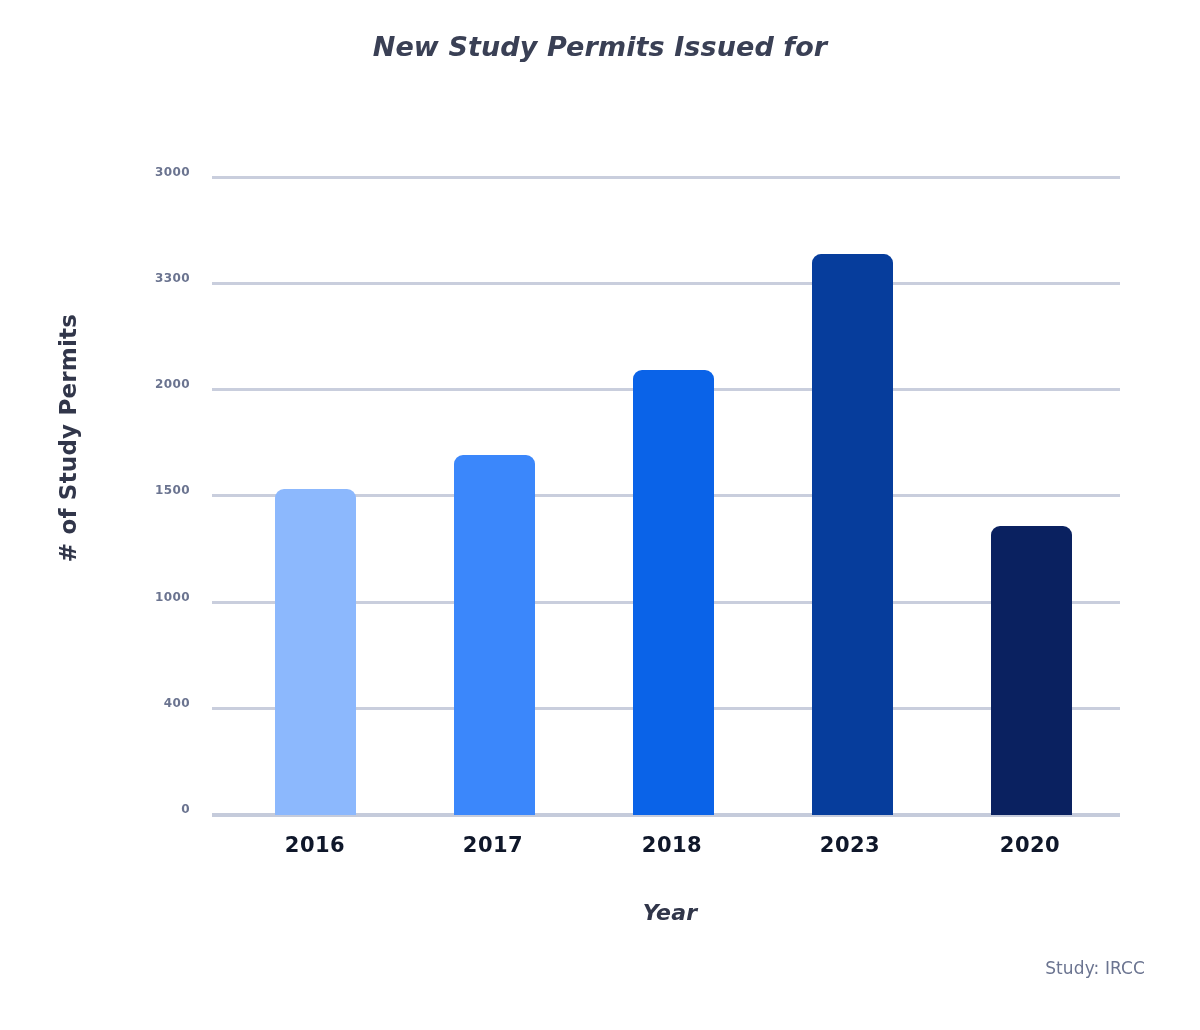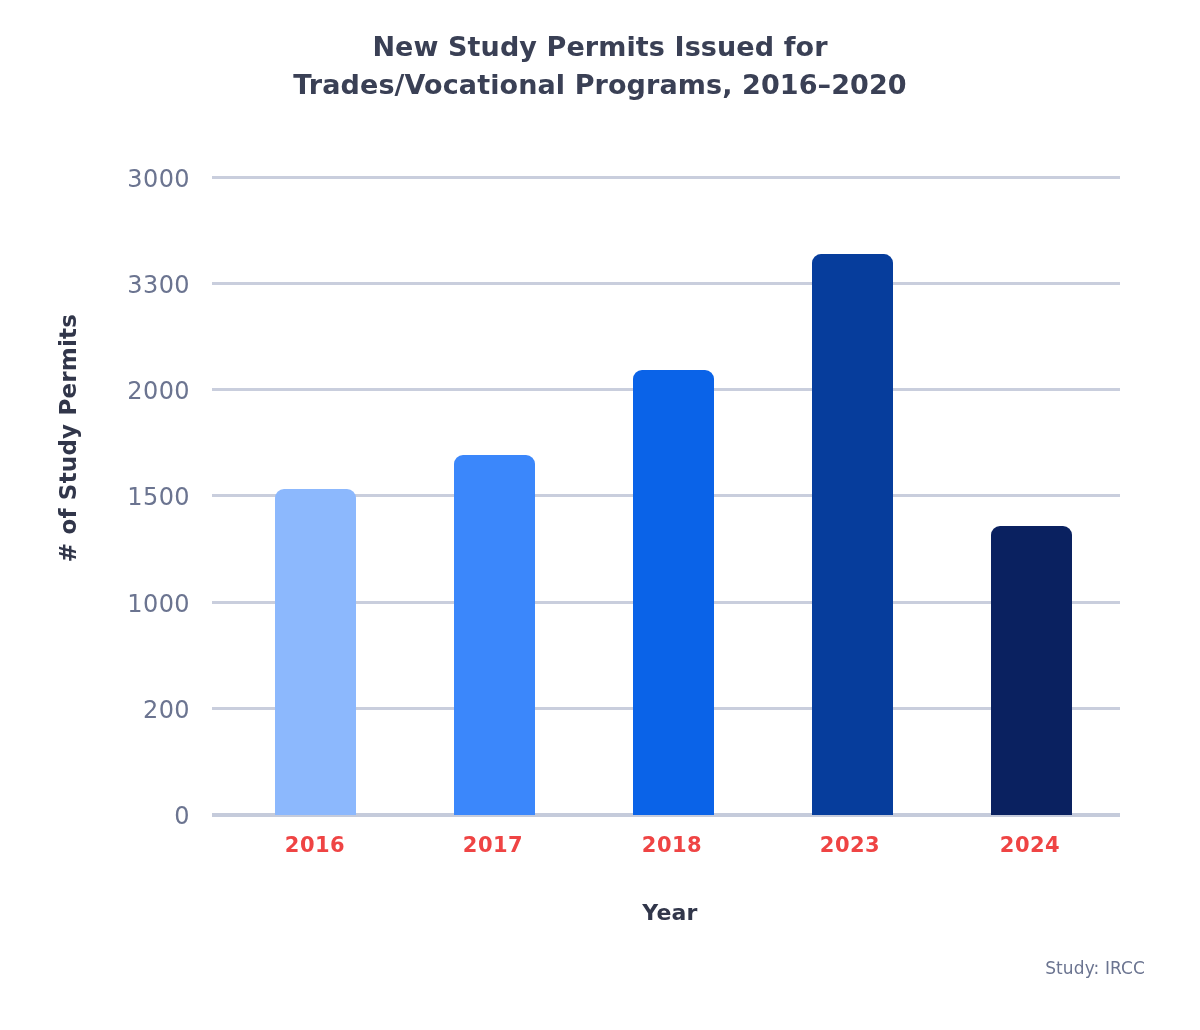--- a/index.html
+++ b/index.html
@@ -20,20 +20,21 @@
     position: absolute;
     left: 0;
     top: 28px;
     width: 1200px;
     text-align: center;
     color: #3a4055;
     font-size: 27px;
     font-weight: bold;
     line-height: 1.42;
     letter-spacing: 0.1px;
+    font-style: italic;
   }
   #chart-title .title-line { display: block; }
 
   
   #plot-frame {
     position: absolute;
     left: 0;
     top: 0;
     width: 1200px;
     height: 1030px;
@@ -59,20 +60,21 @@
   #x-axis-title {
     position: absolute;
     left: 210px;
     top: 900px;
     width: 920px;
     text-align: center;
     color: #31364a;
     font-size: 22px;
     font-weight: bold;
     letter-spacing: 0.2px;
+    font-style: italic;
   }
 
   
   #source-note {
     position: absolute;
     right: 55px;
     top: 958px;
     color: #6b7490;
     font-size: 17px;
     letter-spacing: 0.1px;
@@ -89,78 +91,77 @@
   .gridline.baseline {
     background: #c5cbdb;
     height: 4px;
   }
   .ytick-label {
     position: absolute;
     right: 1010px;     
     width: 120px;
     text-align: right;
     color: #6b7490;
-    font-size: 24px;
-    font-weight: normal;
+    font-size: 12px;
+    font-weight: bold;
     letter-spacing: 0.4px;
   }
 
   
   .bar {
     position: absolute;
     width: 81px;
     border-radius: 9px 9px 0 0;
   }
   .xtick-label {
     position: absolute;
     width: 160px;
     text-align: center;
     top: 833px;
-    color: #ef4444;
+    color: #0f172a;
     font-size: 21px;
     font-weight: bold;
     letter-spacing: 0.5px;
   }
 </style>
 </head>
 <body>
 
 <div id="chart-title">
   <span class="title-line">New Study Permits Issued for</span>
-  <span class="title-line">Trades/Vocational Programs, 2016–2020</span>
 </div>
 
 <div id="plot-frame">
 
   <div id="y-axis-title"># of Study Permits</div>
 
   <div class="gridline" style="top:176px"></div>
   <div class="gridline" style="top:282px"></div>
   <div class="gridline" style="top:388px"></div>
   <div class="gridline" style="top:494px"></div>
   <div class="gridline" style="top:601px"></div>
   <div class="gridline" style="top:707px"></div>
   <div class="gridline baseline" style="top:813px"></div>
 
   <div class="ytick-label" style="top:165px">3000</div>
   <div class="ytick-label" style="top:271px">3300</div>
   <div class="ytick-label" style="top:377px">2000</div>
   <div class="ytick-label" style="top:483px">1500</div>
   <div class="ytick-label" style="top:590px">1000</div>
-  <div class="ytick-label" style="top:696px">200</div>
+  <div class="ytick-label" style="top:696px">400</div>
   <div class="ytick-label" style="top:802px">0</div>
 
   <div class="bar" style="left: 275px; top: 489.11px; height: 325.89px; background: rgb(140, 184, 253);"></div>
   <div class="bar" style="left: 454px; top: 455.03px; height: 359.97px; background: rgb(59, 135, 251);"></div>
   <div class="bar" style="left: 633px; top: 369.83px; height: 445.17px; background: rgb(10, 99, 232);"></div>
   <div class="bar" style="left: 812px; top: 253.745px; height: 561.255px; background: rgb(6, 61, 156);"></div>
   <div class="bar" style="left: 991px; top: 526.385px; height: 288.615px; background: rgb(10, 33, 96);"></div>
 
   <div class="xtick-label" style="left:235px">2016</div>
   <div class="xtick-label" style="left:413px">2017</div>
   <div class="xtick-label" style="left:592px">2018</div>
   <div class="xtick-label" style="left:770px">2023</div>
-  <div class="xtick-label" style="left:950px">2024</div>
+  <div class="xtick-label" style="left:950px">2020</div>
 
   <div id="x-axis-title">Year</div>
 </div>
 
 <div id="source-note">Study: IRCC</div>
 
 </body></html>

